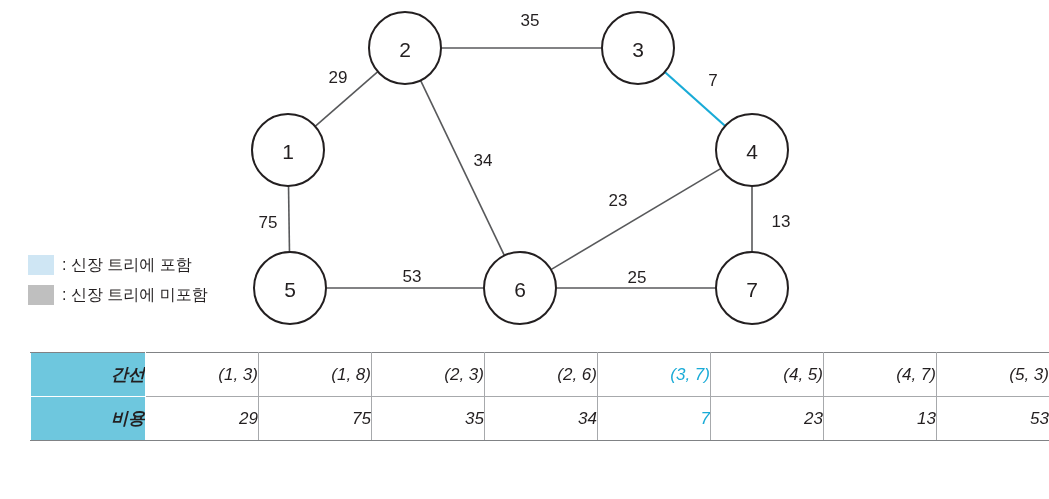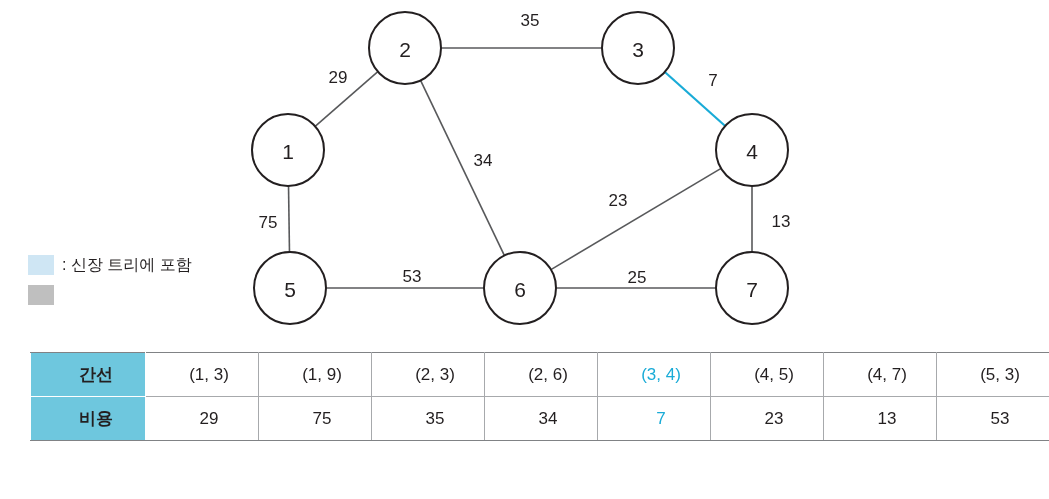--- a/index.html
+++ b/index.html
@@ -95,26 +95,27 @@
     top: 352px;
     width: 980px;
     border-collapse: collapse;
     table-layout: fixed;
   }
   #edge-table tr { height: 44px; }
   #edge-table th, #edge-table td {
     border: 1px solid #a7a9ac;
     font-size: 17px;
     font-weight: normal;
-    text-align: center;
+    text-align: right;
     padding: 0 0 0 14px;
     color: #231f20;
     background: #ffffff;
     overflow: hidden;
     white-space: nowrap;
+    font-style: italic;
   }
   #edge-table th.row-head {
     background: #6ec7de;
     font-weight: bold;
     width: 98px;
     border-color: #ffffff;
     padding-left: 16px;
   }
   #edge-table td.data-cell { width: 98px; }
   #edge-table td.hl { color: #19abd7; }
@@ -171,32 +172,33 @@
       </g>
   </svg>
 
   <div id="legend">
       <div class="legend-row">
         <span class="legend-swatch included"></span>
         <span class="legend-text">: 신장 트리에 포함</span>
       </div>
       <div class="legend-row">
         <span class="legend-swatch excluded"></span>
+        <span class="legend-text">: 신장 트리에 미포함</span>
       </div>
     </div>
 
   <table id="edge-table">
     <tbody id="edge-table-body">
         <tr>
           <th class="row-head">간선</th>
           <td class="data-cell">(1, 3)</td>
-          <td class="data-cell">(1, 9)</td>
+          <td class="data-cell">(1, 8)</td>
           <td class="data-cell">(2, 3)</td>
           <td class="data-cell">(2, 6)</td>
-          <td class="data-cell hl">(3, 4)</td>
+          <td class="data-cell hl">(3, 7)</td>
           <td class="data-cell">(4, 5)</td>
           <td class="data-cell">(4, 7)</td>
           <td class="data-cell">(5, 3)</td>
         </tr>
         <tr>
           <th class="row-head">비용</th>
           <td class="data-cell">29</td>
           <td class="data-cell">75</td>
           <td class="data-cell">35</td>
           <td class="data-cell">34</td>

